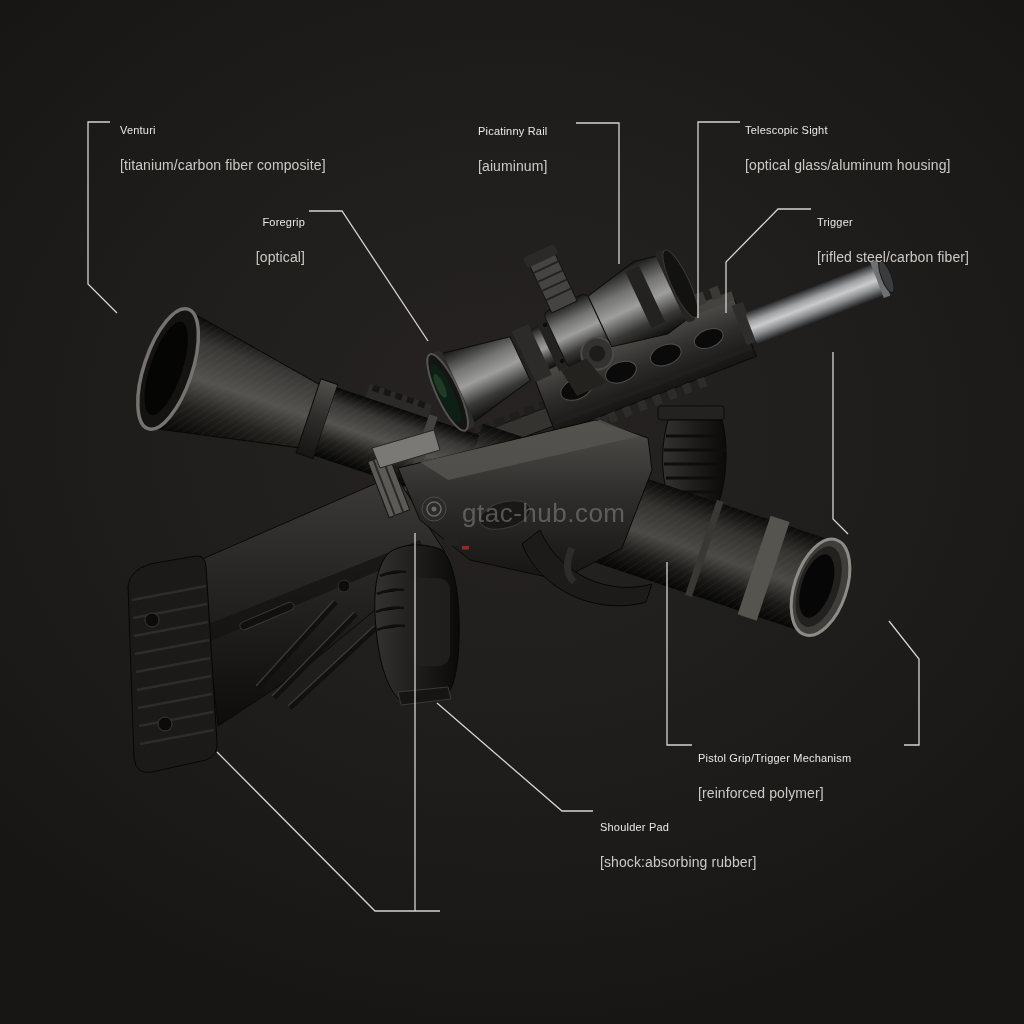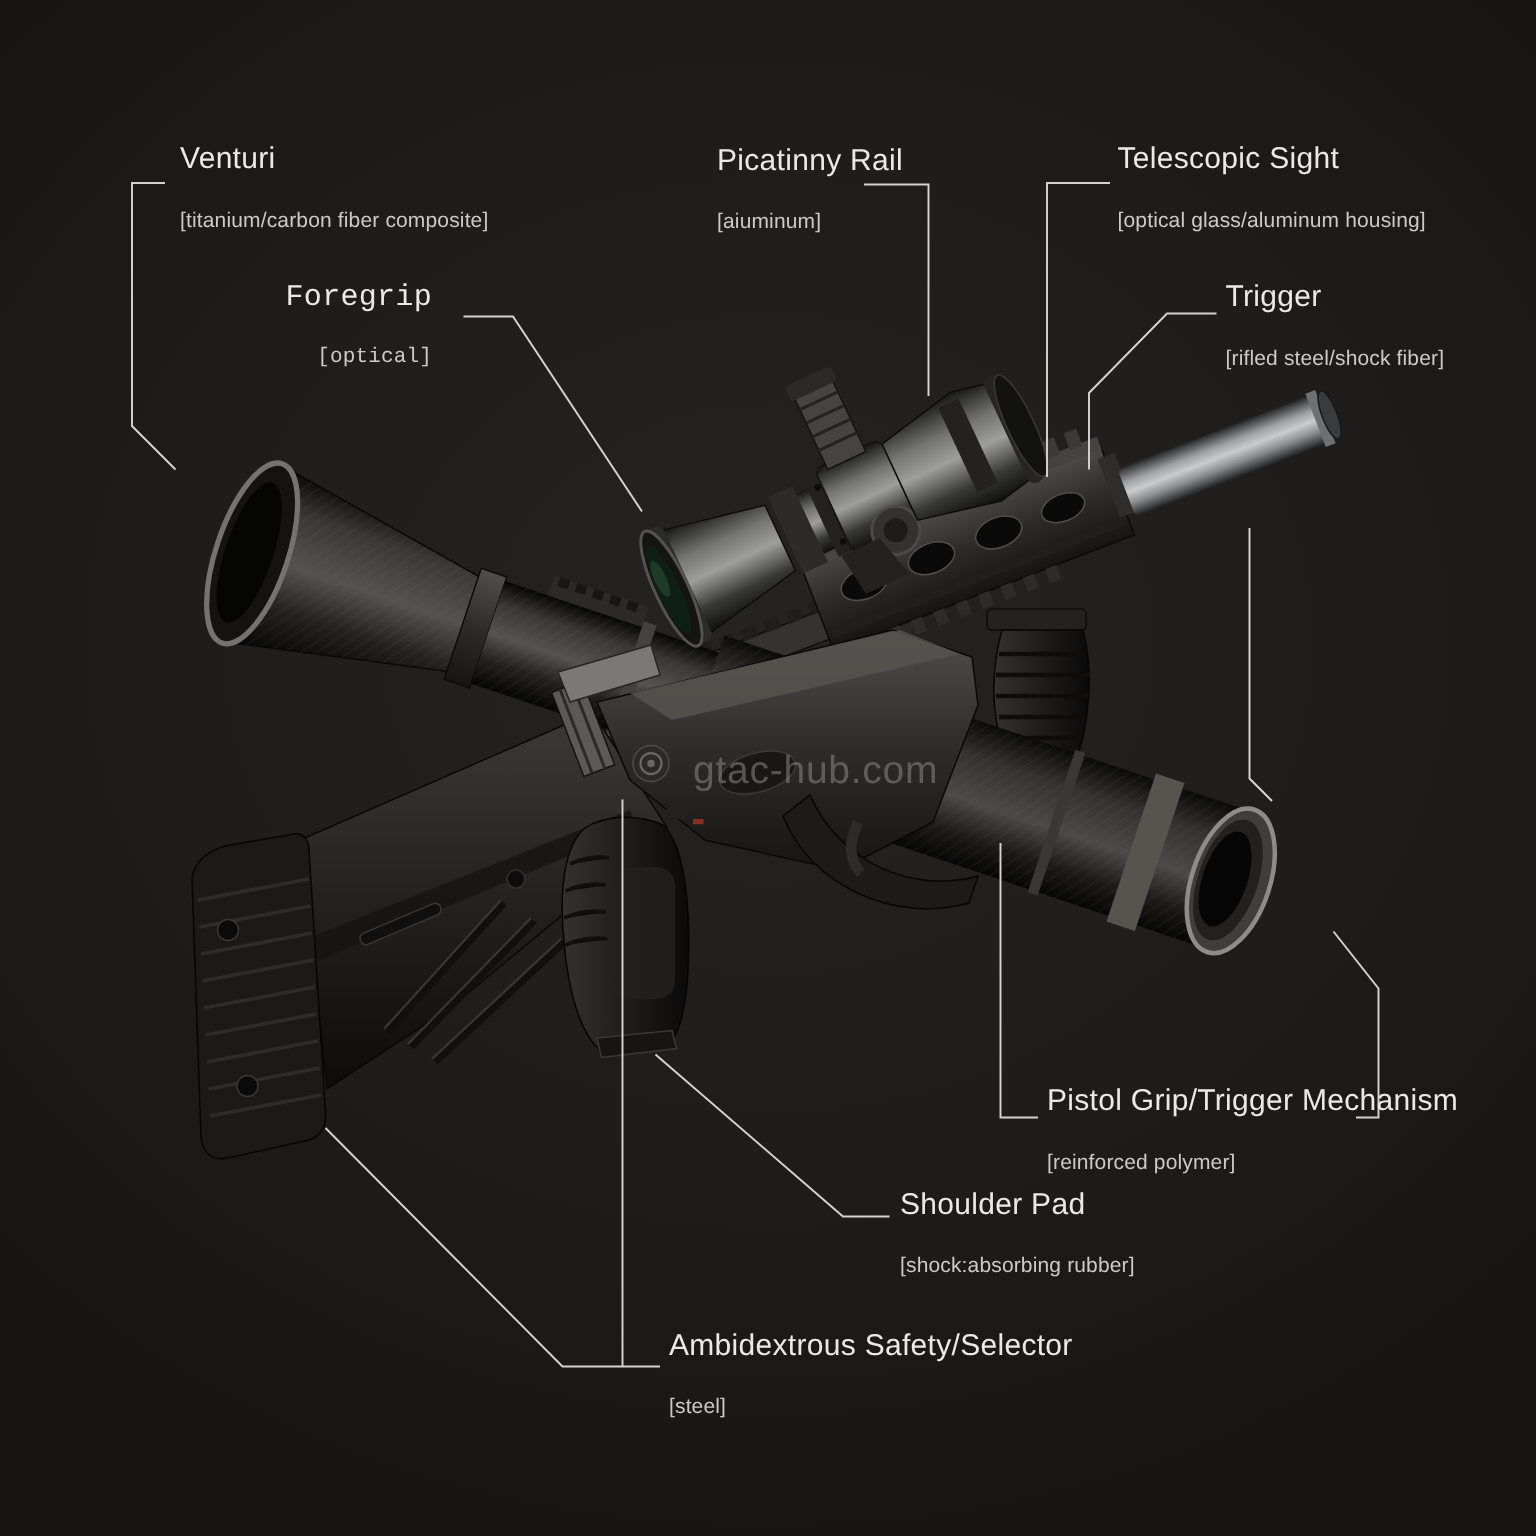--- a/index.html
+++ b/index.html
@@ -3,21 +3,21 @@
 <meta charset="utf-8">
 <style>
   html,body{margin:0;padding:0;background:#111;}
   .stage{
     position:relative;width:1024px;height:1024px;overflow:hidden;
     background:radial-gradient(ellipse 70% 60% at 50% 42%, #262322 0%, #1f1d1c 55%, #171615 100%);
     font-family:"Liberation Sans", sans-serif;
   }
   svg{position:absolute;left:0;top:0;}
   .label{position:absolute;color:#eae8e5;line-height:1.25;}
-  .label .title{font-size:20px;font-weight:500;letter-spacing:.2px;color:#ebe9e6;}
+  .label .title{font-size:11px;font-weight:500;letter-spacing:.2px;color:#ebe9e6;margin-top:30px;}
   .label .material{font-size:14px;font-weight:400;color:#cdcac5;margin-top:19px;letter-spacing:.1px;}
   .label.right{text-align:right;}
   .watermark{
     position:absolute;left:462px;top:498px;font-size:26px;letter-spacing:.5px;
     color:#9a9794;opacity:.48;
   }
 </style>
 </head>
 <body>
 
@@ -284,48 +284,44 @@
     <polyline points="415,911 415,533"></polyline>
   </svg>
 
   <div class="watermark">gtac-hub.com</div>
 
   <div class="label" style="left:120px;top:94px;">
     <div class="title">Venturi</div>
     <div class="material">[titanium/carbon fiber composite]</div>
   </div>
 
-  <div class="label right" style="left:148px;top:186px;width:140px;font-family:Liberation Mono, monospace;">
+  <div class="label right" style="left:165px;top:186px;width:140px;">
     <div class="title">Foregrip</div>
     <div class="material">[optical]</div>
   </div>
 
   <div class="label" style="left:478px;top:95px;">
     <div class="title">Picatinny Rail</div>
     <div class="material">[aiuminum]</div>
   </div>
 
   <div class="label" style="left:745px;top:94px;">
     <div class="title">Telescopic Sight</div>
     <div class="material">[optical glass/aluminum housing]</div>
   </div>
 
   <div class="label" style="left:817px;top:186px;">
     <div class="title">Trigger</div>
-    <div class="material">[rifled steel/shock fiber]</div>
+    <div class="material">[rifled steel/carbon fiber]</div>
   </div>
 
   <div class="label" style="left:698px;top:722px;">
     <div class="title">Pistol Grip/Trigger Mechanism</div>
     <div class="material">[reinforced polymer]</div>
   </div>
 
   <div class="label" style="left:600px;top:791px;">
     <div class="title">Shoulder Pad</div>
     <div class="material">[shock:absorbing rubber]</div>
   </div>
 
-  <div class="label" style="left:446px;top:885px;">
-    <div class="title">Ambidextrous Safety/Selector</div>
-    <div class="material">[steel]</div>
-  </div>
 
 </div>
 
 </body></html>

